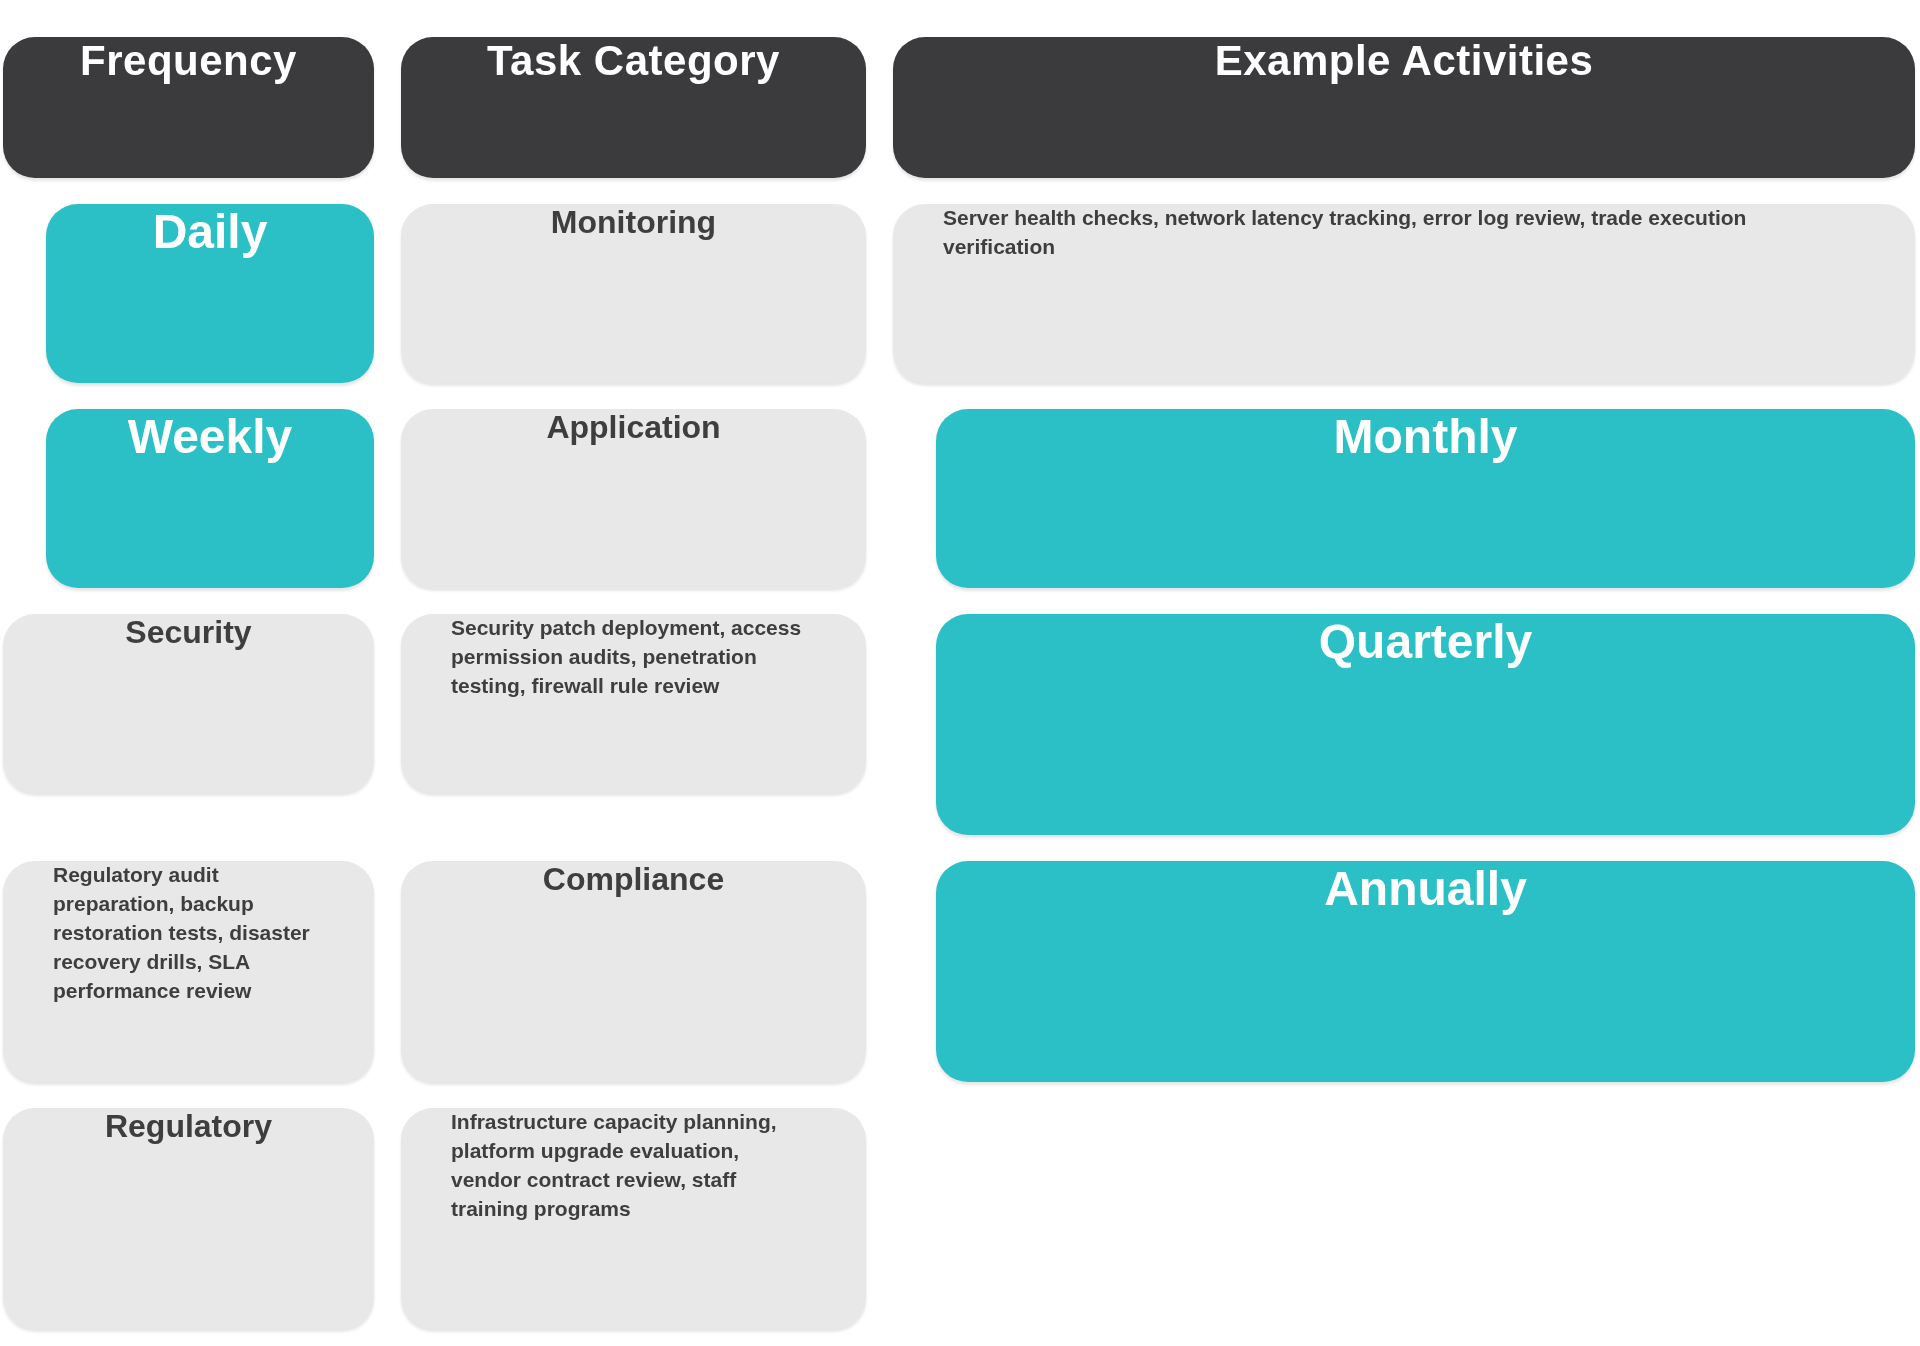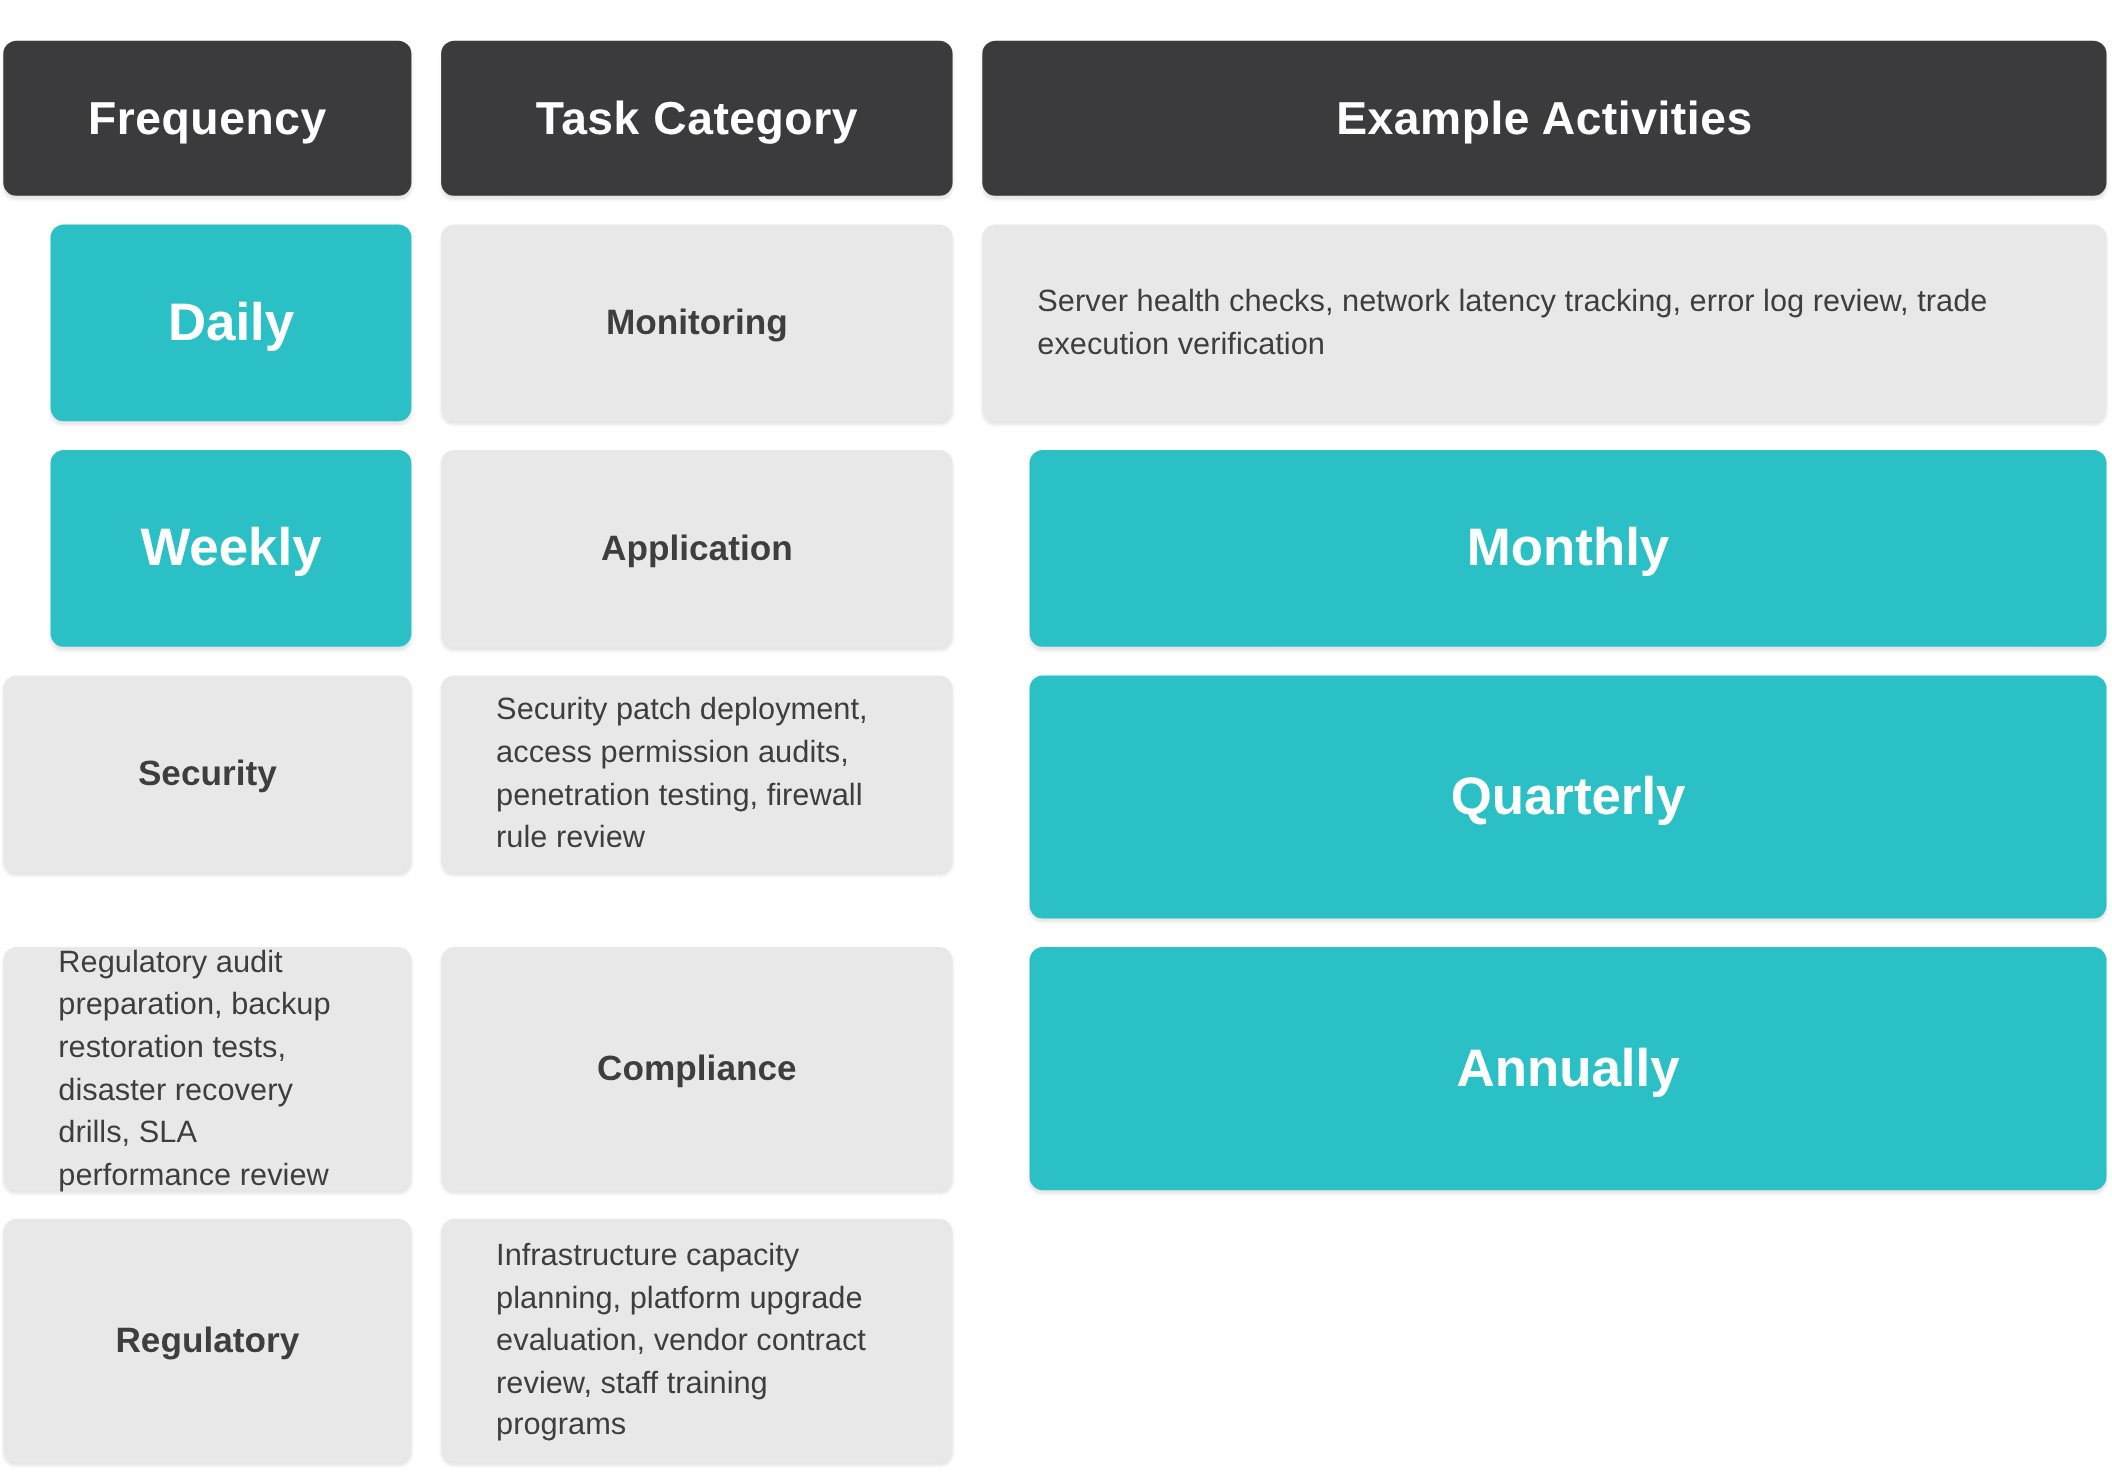--- a/index.html
+++ b/index.html
@@ -22,23 +22,23 @@
     background:var(--page-bg);
   }
   .grid{
     display:grid;
     grid-template-columns:371px 465px auto;
     column-gap:27px;
     row-gap:26px;
     width:100%;
   }
   .card{
-    border-radius:12px;
+    border-radius:32px;
     display:flex;
-    align-items:center;
+    align-items:flex-start;
     justify-content:center;
     box-shadow:0 3px 3px rgba(0,0,0,0.10);
   }
   .header-cell{
     background:var(--header-bg);
     height:141px;
     color:var(--header-text);
     font-size:42px;
     font-weight:bold;
     letter-spacing:0.5px;
@@ -52,22 +52,22 @@
   }
   .cat-cell{
     background:var(--cell-bg);
     color:var(--cell-text);
     font-size:32px;
     font-weight:bold;
   }
   .act-cell{
     background:var(--cell-bg);
     color:var(--cell-text);
-    font-size:28px;
-    font-weight:normal;
+    font-size:21px;
+    font-weight:bold;
     justify-content:flex-start;
     text-align:left;
     padding:0 60px 0 50px;
     line-height:1.38;
   }
   .row-s{height:179px;}
   .row-l{height:221px;}
 </style>
 </head>
 <body>

